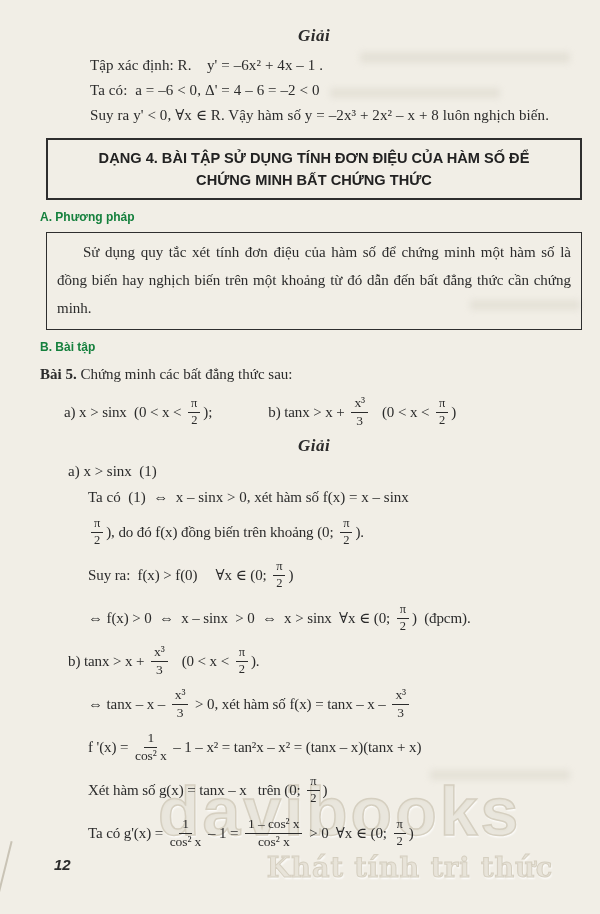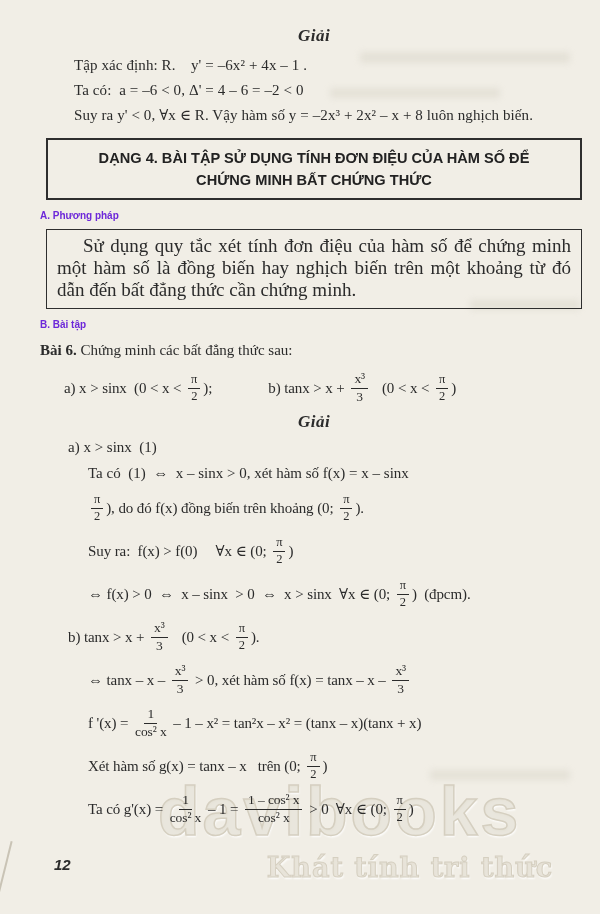--- a/index.html
+++ b/index.html
@@ -13,34 +13,34 @@
   .page { position:relative; z-index:2; padding:26px 18px 0 46px; }
 
   .giai {
     text-align:center; font-weight:bold; font-style:italic;
     font-size:17px; font-family:Liberation Serif, serif; letter-spacing:.5px;
   }
   .line { white-space:pre-wrap; font-size:15px; line-height:23px; }
   .fx { display:flex; align-items:center; white-space:pre-wrap; }
 
   .intro { margin:7px 0 0 28px; }
-  .intro .line { line-height:25px; letter-spacing:.1px; }
+  .intro .line { line-height:25px; letter-spacing:.1px;margin-left:16px; }
 
   .dang-box {
     border:2px solid #2e2e2e; margin-top:10px; padding:7px 4px;
     text-align:center; font-family:"Liberation Sans",sans-serif;
     font-weight:bold; font-size:14.6px; line-height:22px; color:#222;
   }
   .heading {
     font-family:"Liberation Sans",sans-serif; font-weight:bold;
-    font-size:10px; margin:10px 0 0 -6px; color:#6d28d9;
+    font-size:12px; margin:10px 0 0 -6px; color:#15803d;
   }
   .method-box {
     border:1.4px solid #2e2e2e; margin-top:8px; padding:5px 10px 7px;
-    font-size:19px; line-height:22px; text-align:justify; text-indent:26px;
+    font-size:15px; line-height:28px; text-align:justify; text-indent:26px;
   }
   .bai7 { margin:9px 0 0 -6px; }
   .bai7 .blabel { font-weight:bold; }
 
   .prob-row { display:flex; margin-top:4px; min-height:44px; }
   .probA { margin-left:18px; }
   .probB { margin-left:56px; }
   .g2 { margin-top:2px; }
 
   .ind1 { margin-left:22px; }
@@ -115,21 +115,21 @@
     <div>DẠNG 4. BÀI TẬP SỬ DỤNG TÍNH ĐƠN ĐIỆU CỦA HÀM SỐ ĐỂ</div>
     <div>CHỨNG MINH BẤT CHỨNG THỨC</div>
   </div>
 
   <div class="heading">A. Phương pháp</div>
 
   <div class="method-box">Sử dụng quy tắc xét tính đơn điệu của hàm số để chứng minh một hàm số là đồng biến hay nghịch biến trên một khoảng từ đó dẫn đến bất đẳng thức cần chứng minh.</div>
 
   <div class="heading">B. Bài tập</div>
 
-  <div class="bai7 line"><span class="blabel">Bài 6.</span><span> Chứng minh các bất đẳng thức sau:</span></div>
+  <div class="bai7 line"><span class="blabel">Bài 5.</span><span> Chứng minh các bất đẳng thức sau:</span></div>
 
   <div class="prob-row">
     <div class="fx line fline probA">
       <span>a) x &gt; sinx  (0 &lt; x &lt; </span><span class="frac"><span class="num">π</span><span class="den">2</span></span><span>);</span>
     </div>
     <div class="fx line fline probB">
       <span>b) tanx &gt; x + </span><span class="frac big"><span class="num">x³</span><span class="den">3</span></span><span>   (0 &lt; x &lt; </span><span class="frac"><span class="num">π</span><span class="den">2</span></span><span>)</span>
     </div>
   </div>
 

